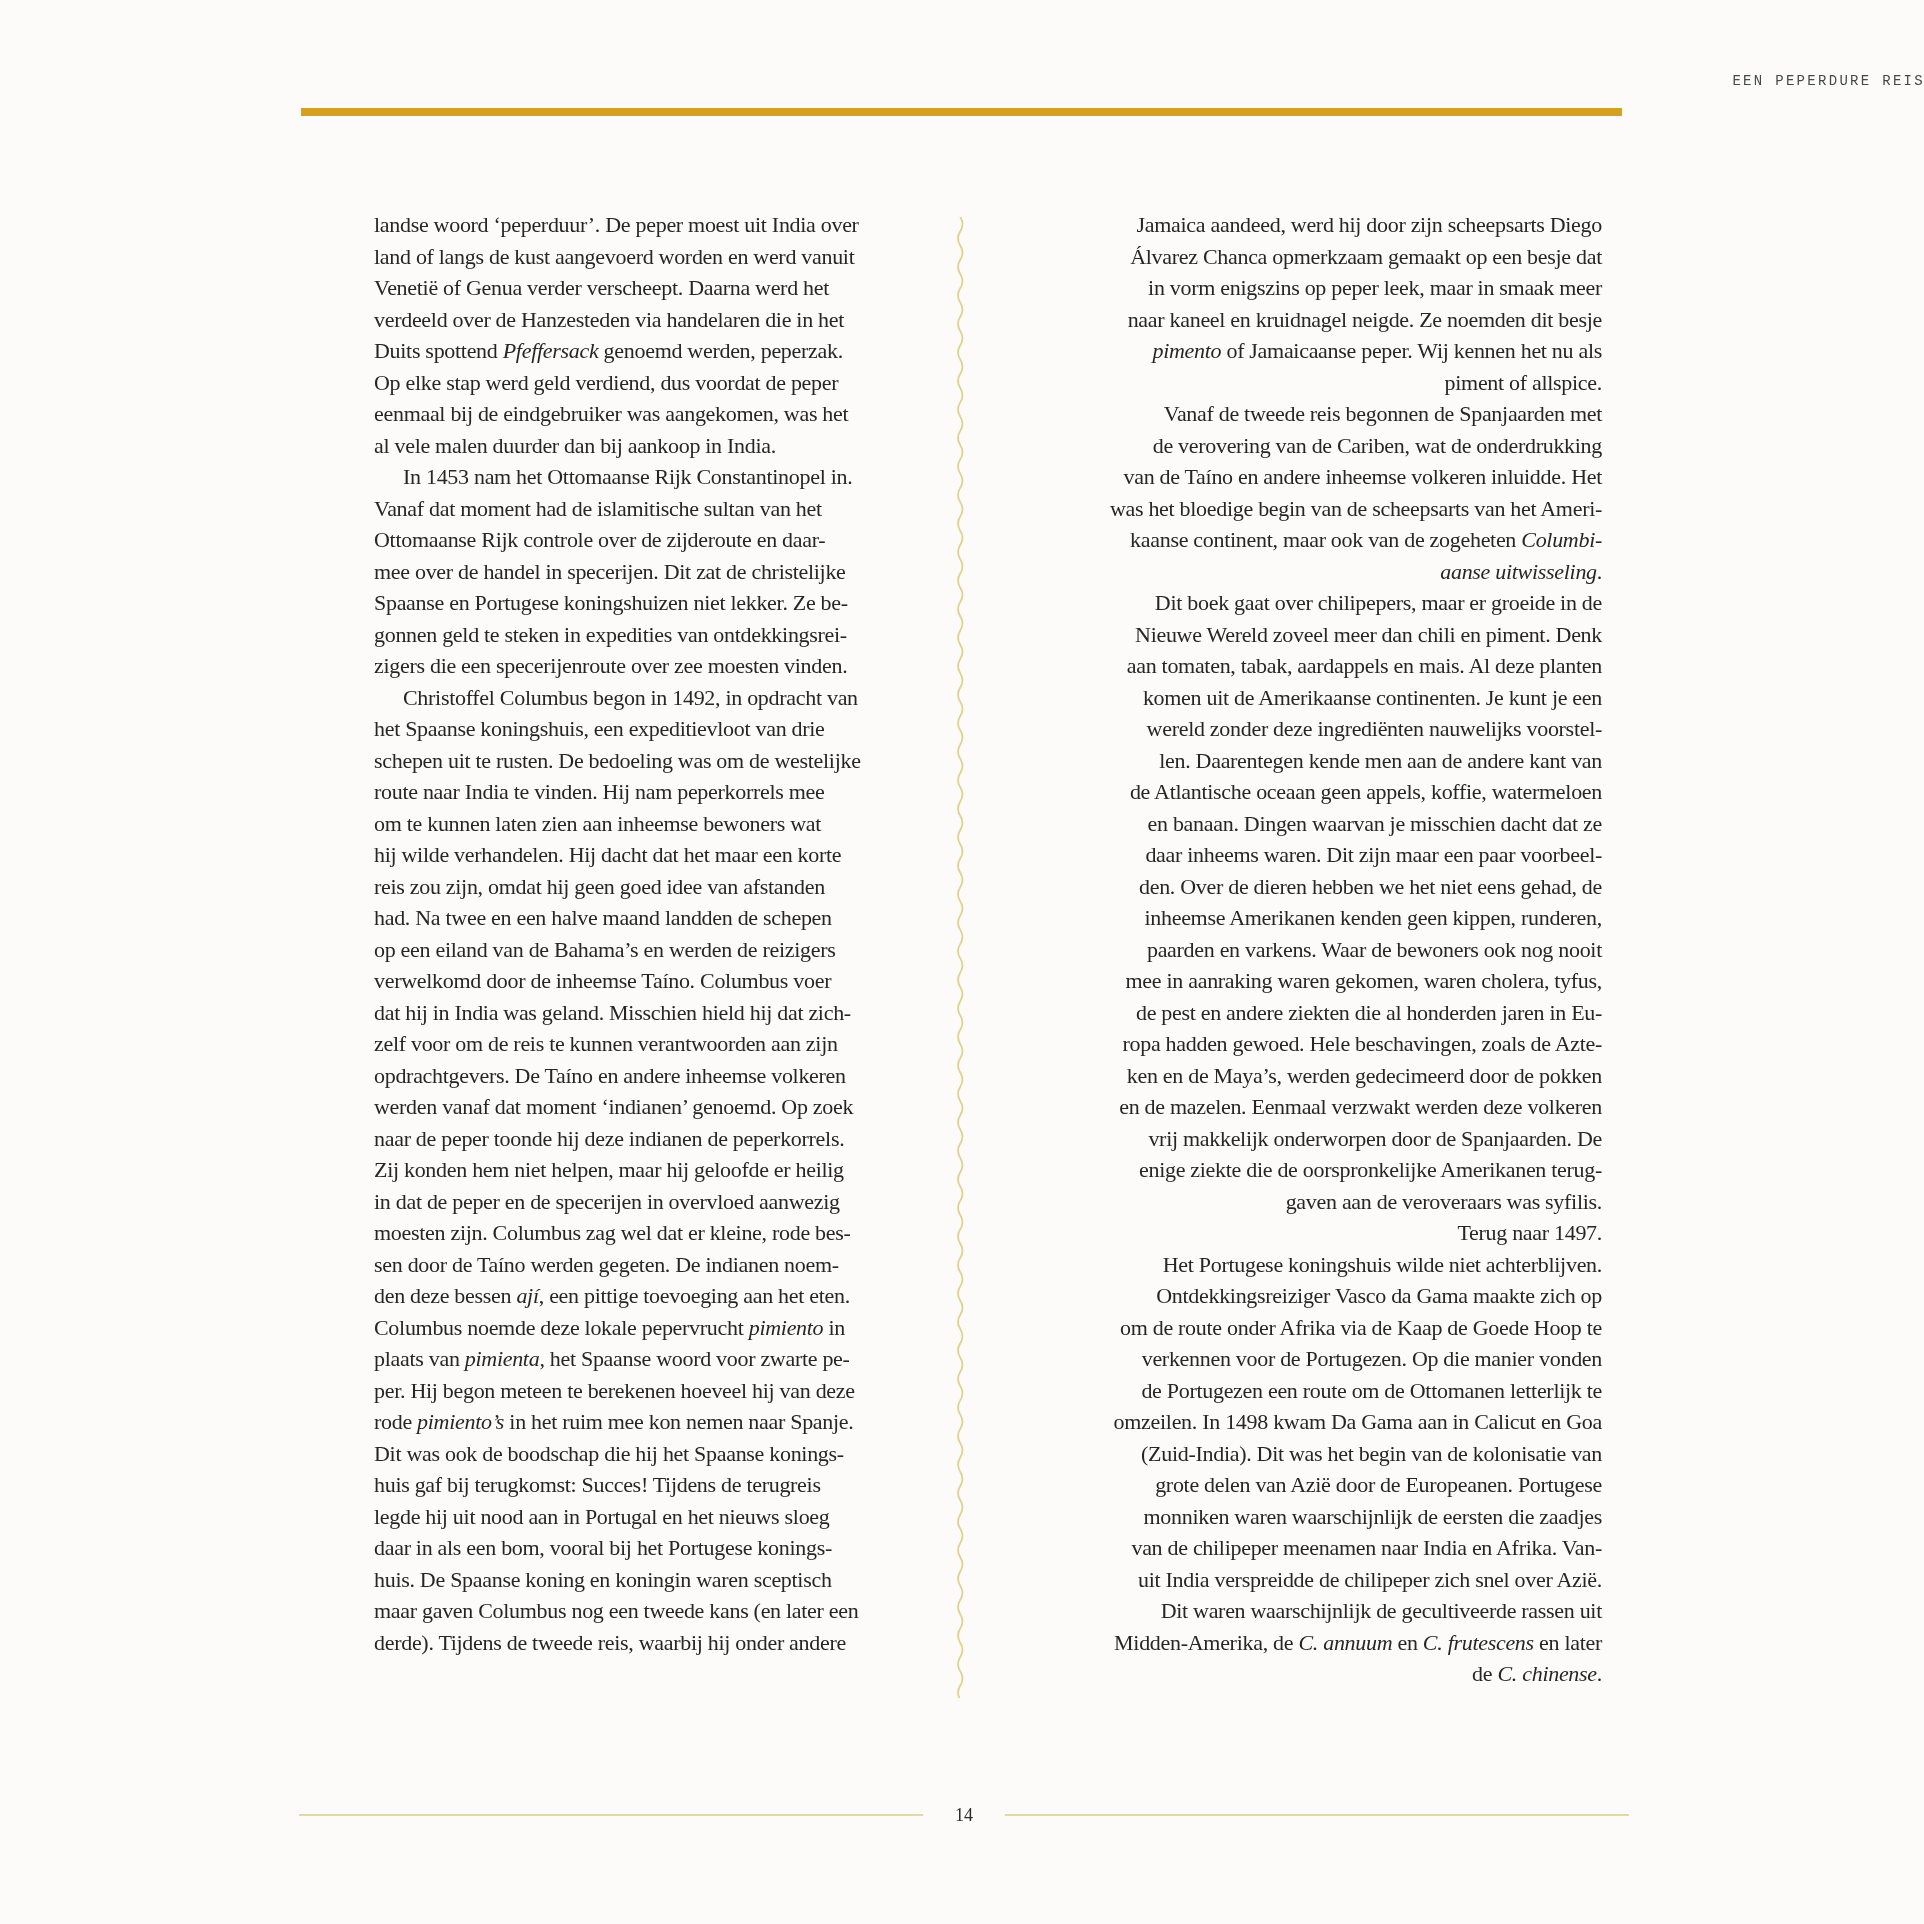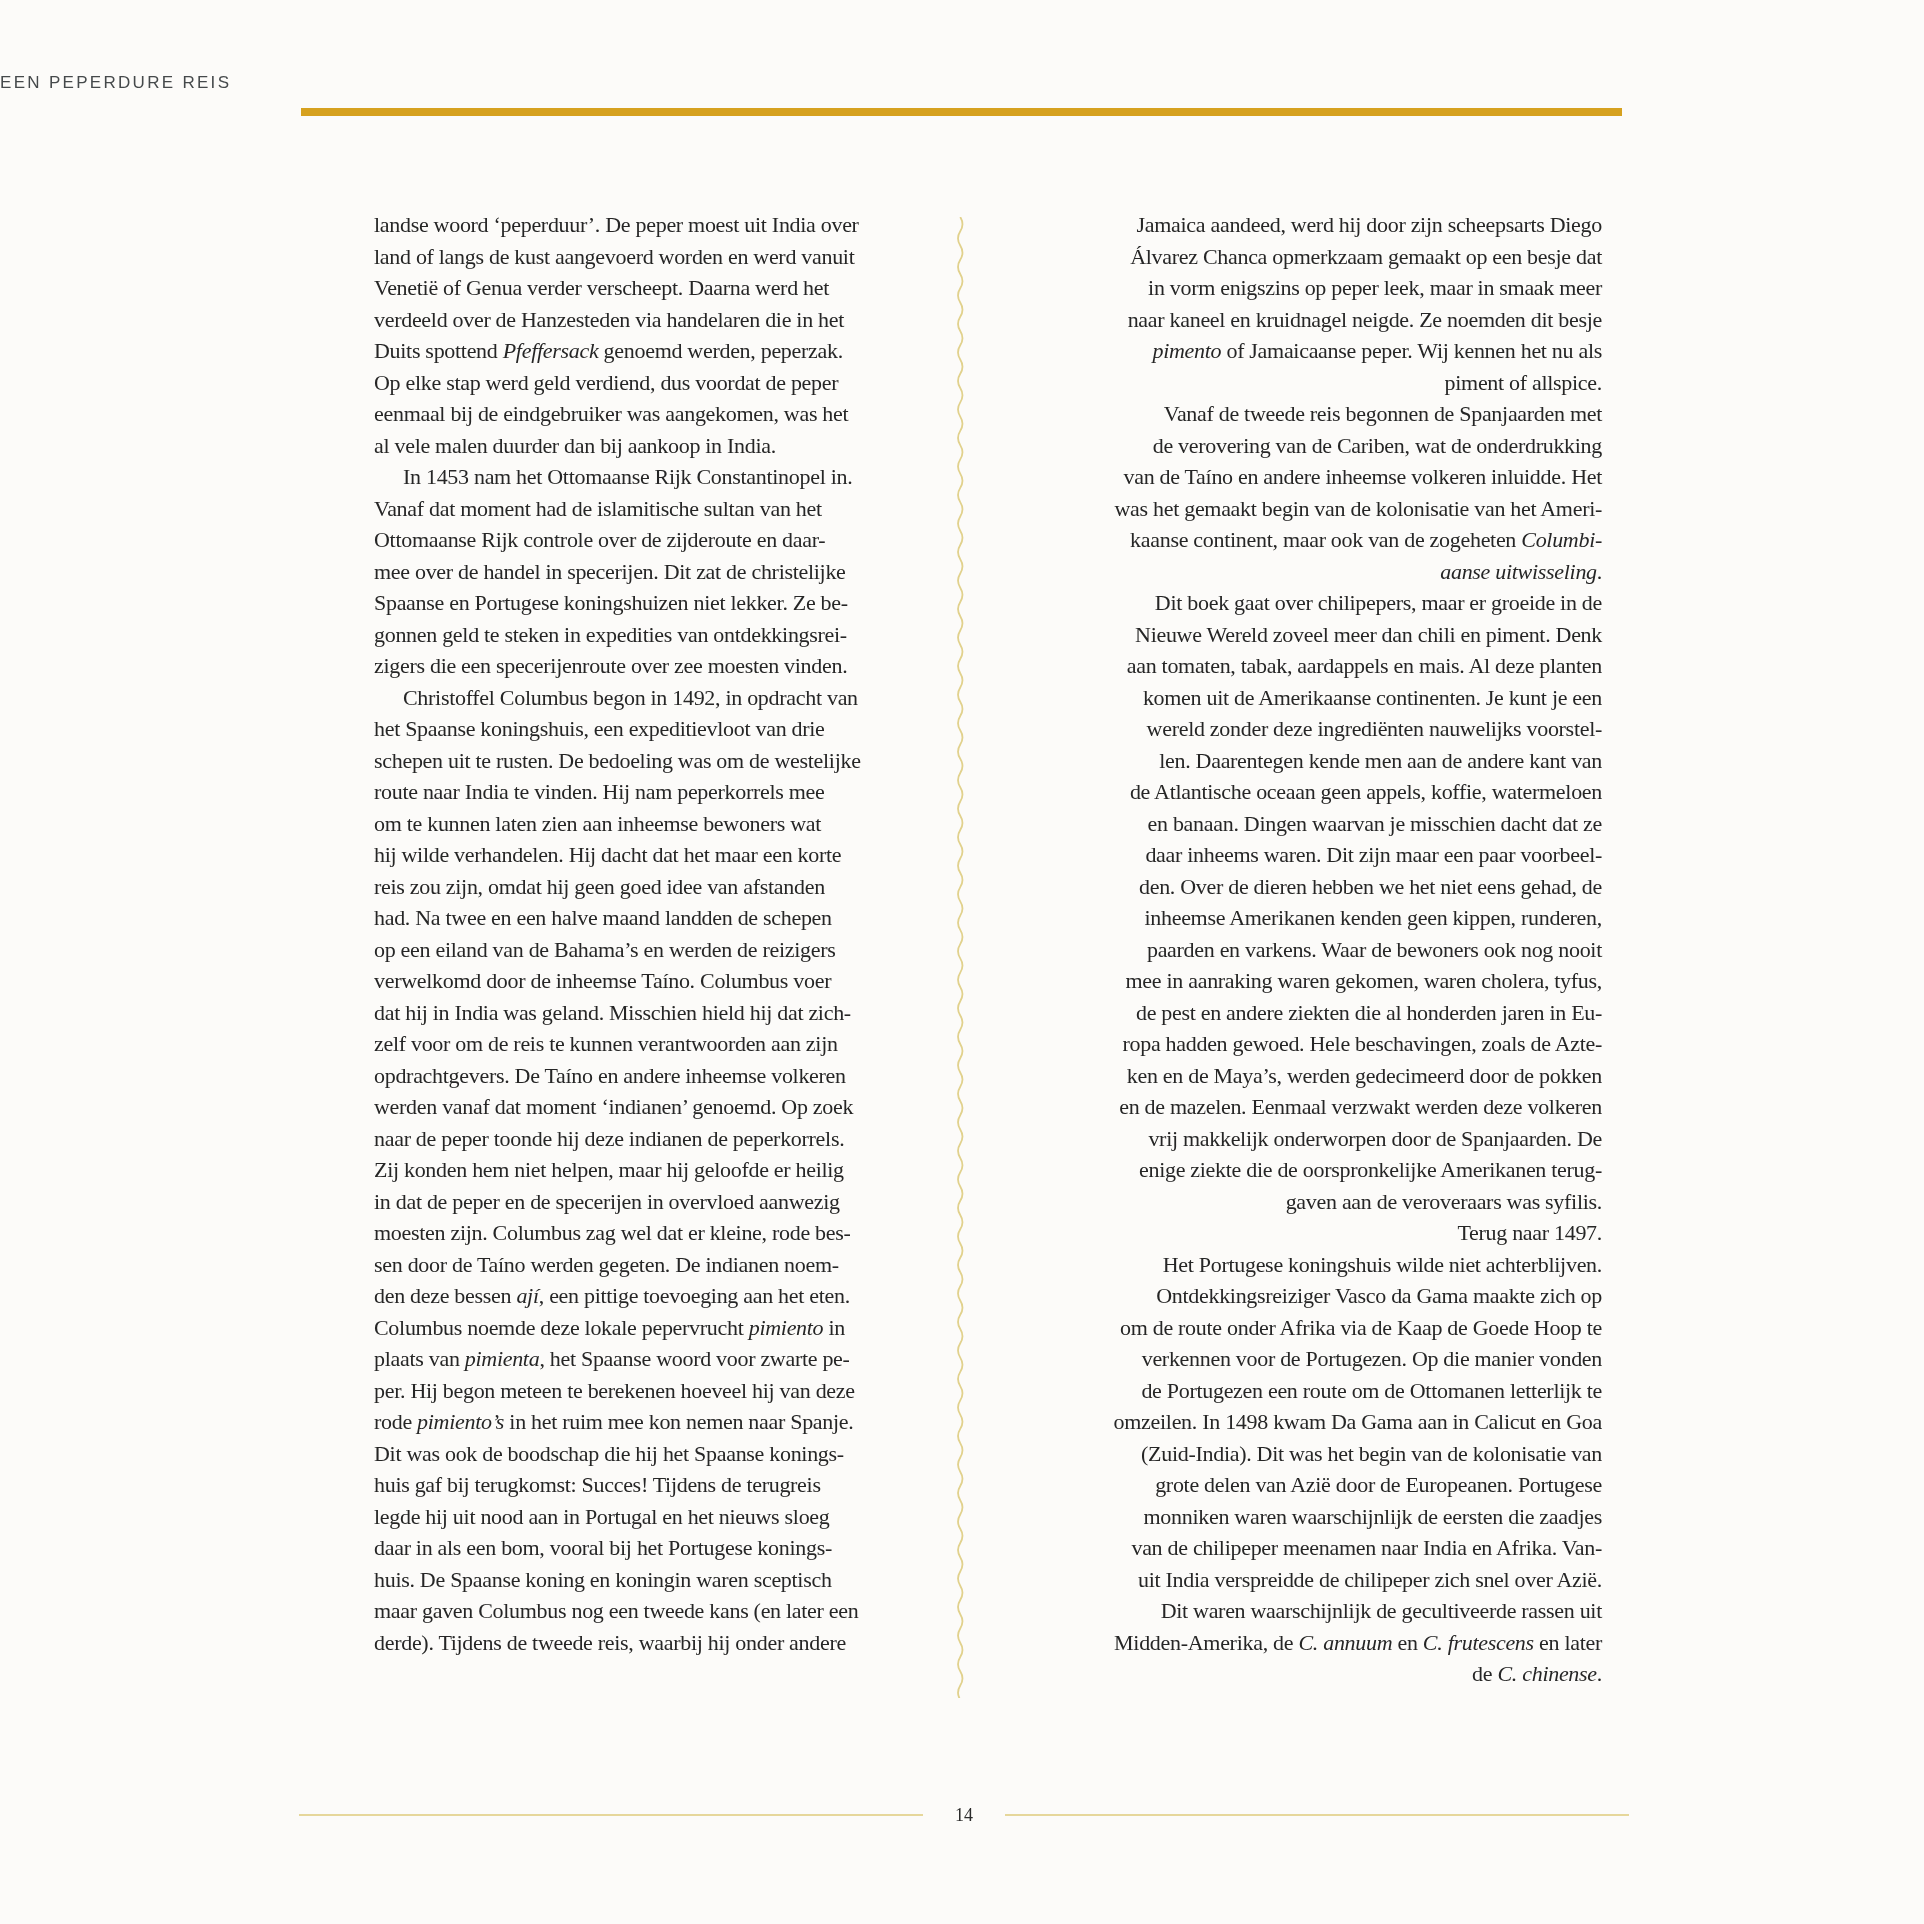--- a/index.html
+++ b/index.html
@@ -16,23 +16,23 @@
     background: var(--paper);
     font-family: "Liberation Serif", serif;
     overflow: hidden;
     position: relative;
   }
   .page { position: absolute; inset: 0; }
 
   .running-head {
     position: absolute;
     top: 73px; left: 0; width: 100%;
-    text-align: left;
-    font-family: Liberation Sans, sans-serif;
-    font-size: 17px;
+    text-align: right;
+    font-family: Liberation Mono, monospace;
+    font-size: 14px;
     letter-spacing: 2.3px;
     color: var(--header_text);
   }
   .head-rule {
     position: absolute;
     left: 301px; top: 108px;
     width: 1321px; height: 8px;
     background: var(--rule_gold);
   }
 
@@ -145,21 +145,21 @@
   <div class="column right">
       <div class="line">Jamaica aandeed, werd hij door zijn scheepsarts Diego</div>
       <div class="line">Álvarez Chanca opmerkzaam gemaakt op een besje dat</div>
       <div class="line">in vorm enigszins op peper leek, maar in smaak meer</div>
       <div class="line">naar kaneel en kruidnagel neigde. Ze noemden dit besje</div>
       <div class="line"><em>pimento</em> of Jamaicaanse peper. Wij kennen het nu als</div>
       <div class="line">piment of allspice.</div>
       <div class="line indent">Vanaf de tweede reis begonnen de Spanjaarden met</div>
       <div class="line">de verovering van de Cariben, wat de onderdrukking</div>
       <div class="line">van de Taíno en andere inheemse volkeren inluidde. Het</div>
-      <div class="line">was het gemaakt begin van de kolonisatie van het Ameri-</div>
+      <div class="line">was het bloedige begin van de scheepsarts van het Ameri-</div>
       <div class="line">kaanse continent, maar ook van de zogeheten <em>Columbi-</em></div>
       <div class="line"><em>aanse uitwisseling</em>.</div>
       <div class="line indent">Dit boek gaat over chilipepers, maar er groeide in de</div>
       <div class="line">Nieuwe Wereld zoveel meer dan chili en piment. Denk</div>
       <div class="line">aan tomaten, tabak, aardappels en mais. Al deze planten</div>
       <div class="line">komen uit de Amerikaanse continenten. Je kunt je een</div>
       <div class="line">wereld zonder deze ingrediënten nauwelijks voorstel-</div>
       <div class="line">len. Daarentegen kende men aan de andere kant van</div>
       <div class="line">de Atlantische oceaan geen appels, koffie, watermeloen</div>
       <div class="line">en banaan. Dingen waarvan je misschien dacht dat ze</div>

